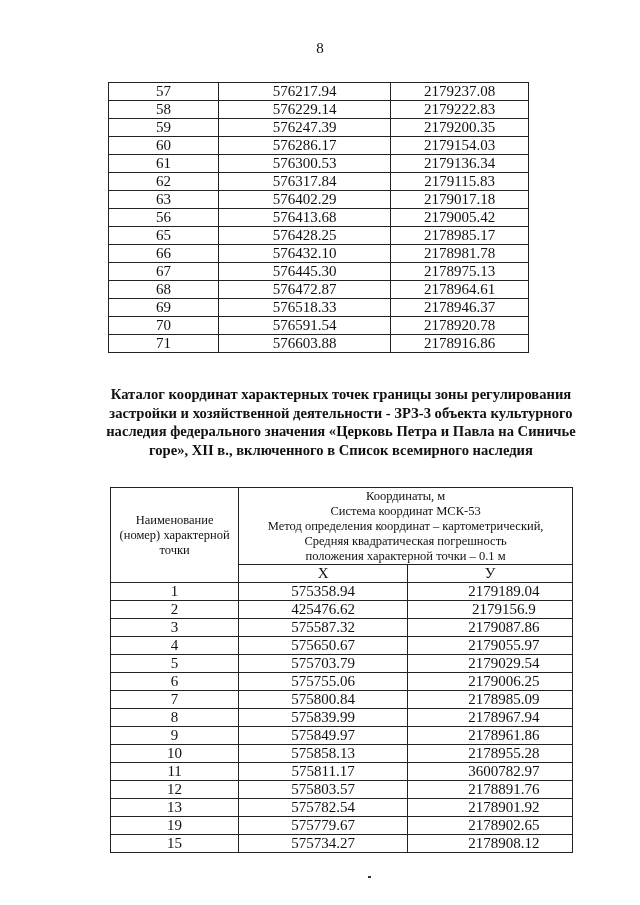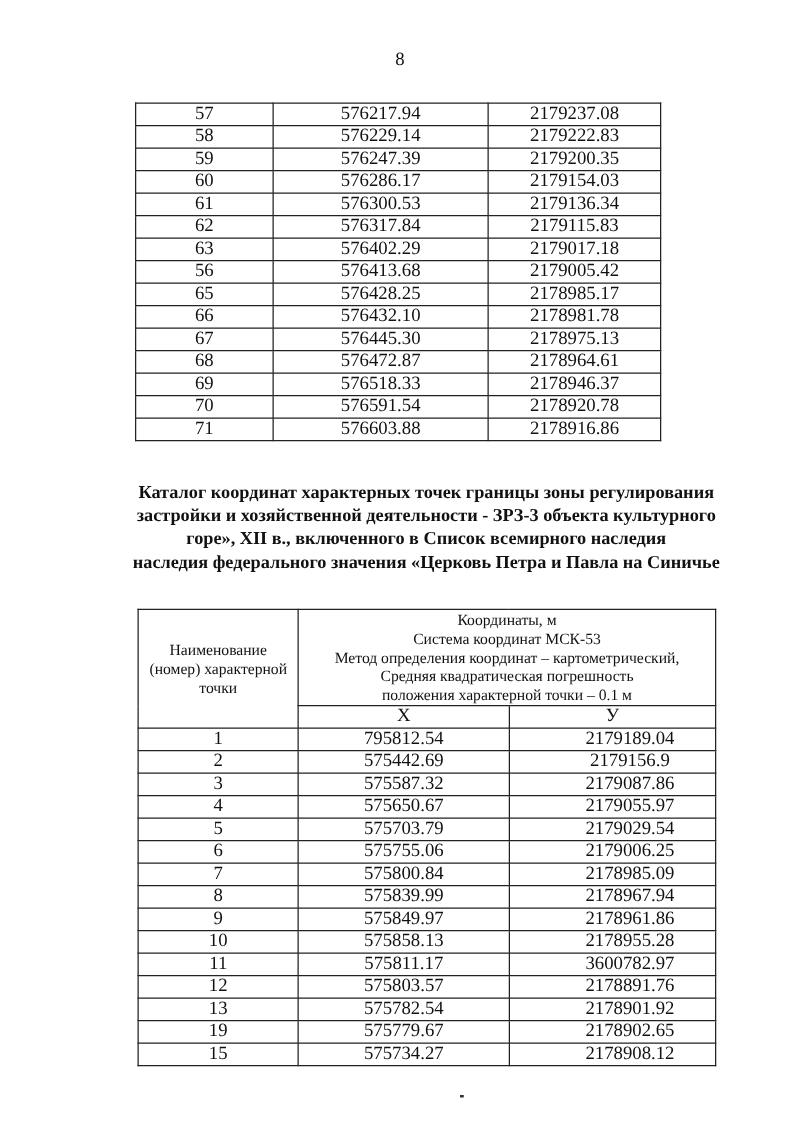--- a/index.html
+++ b/index.html
@@ -117,22 +117,22 @@
         <td class="c0">71</td>
         <td class="c1">576603.88</td>
         <td class="c2">2178916.86</td>
       </tr>
   </tbody>
 </table>
 
 <div class="title">
   <div>Каталог координат характерных точек границы зоны регулирования</div>
   <div>застройки и хозяйственной деятельности - ЗРЗ-3 объекта культурного</div>
+  <div>наследия федерального значения «Церковь Петра и Павла на Синичье</div>
   <div>горе», XII в., включенного в Список всемирного наследия</div>
-  <div>наследия федерального значения «Церковь Петра и Павла на Синичье</div>
 </div>
 
 <table id="table2">
   <thead>
     <tr>
       <th class="name-head" rowspan="2">
         <div>Наименование</div>
         <div>(номер) характерной</div>
         <div>точки</div>
       </th>
@@ -145,26 +145,26 @@
       </th>
     </tr>
     <tr>
       <th class="xy">X</th>
       <th class="xy">У</th>
     </tr>
   </thead>
   <tbody>
     <tr>
         <td class="c0">1</td>
-        <td class="c1">795812.54</td>
+        <td class="c1">575358.94</td>
         <td class="c2">2179189.04</td>
       </tr>
     <tr>
         <td class="c0">2</td>
-        <td class="c1">575442.69</td>
+        <td class="c1">425476.62</td>
         <td class="c2">2179156.9</td>
       </tr>
     <tr>
         <td class="c0">3</td>
         <td class="c1">575587.32</td>
         <td class="c2">2179087.86</td>
       </tr>
     <tr>
         <td class="c0">4</td>
         <td class="c1">575650.67</td>

